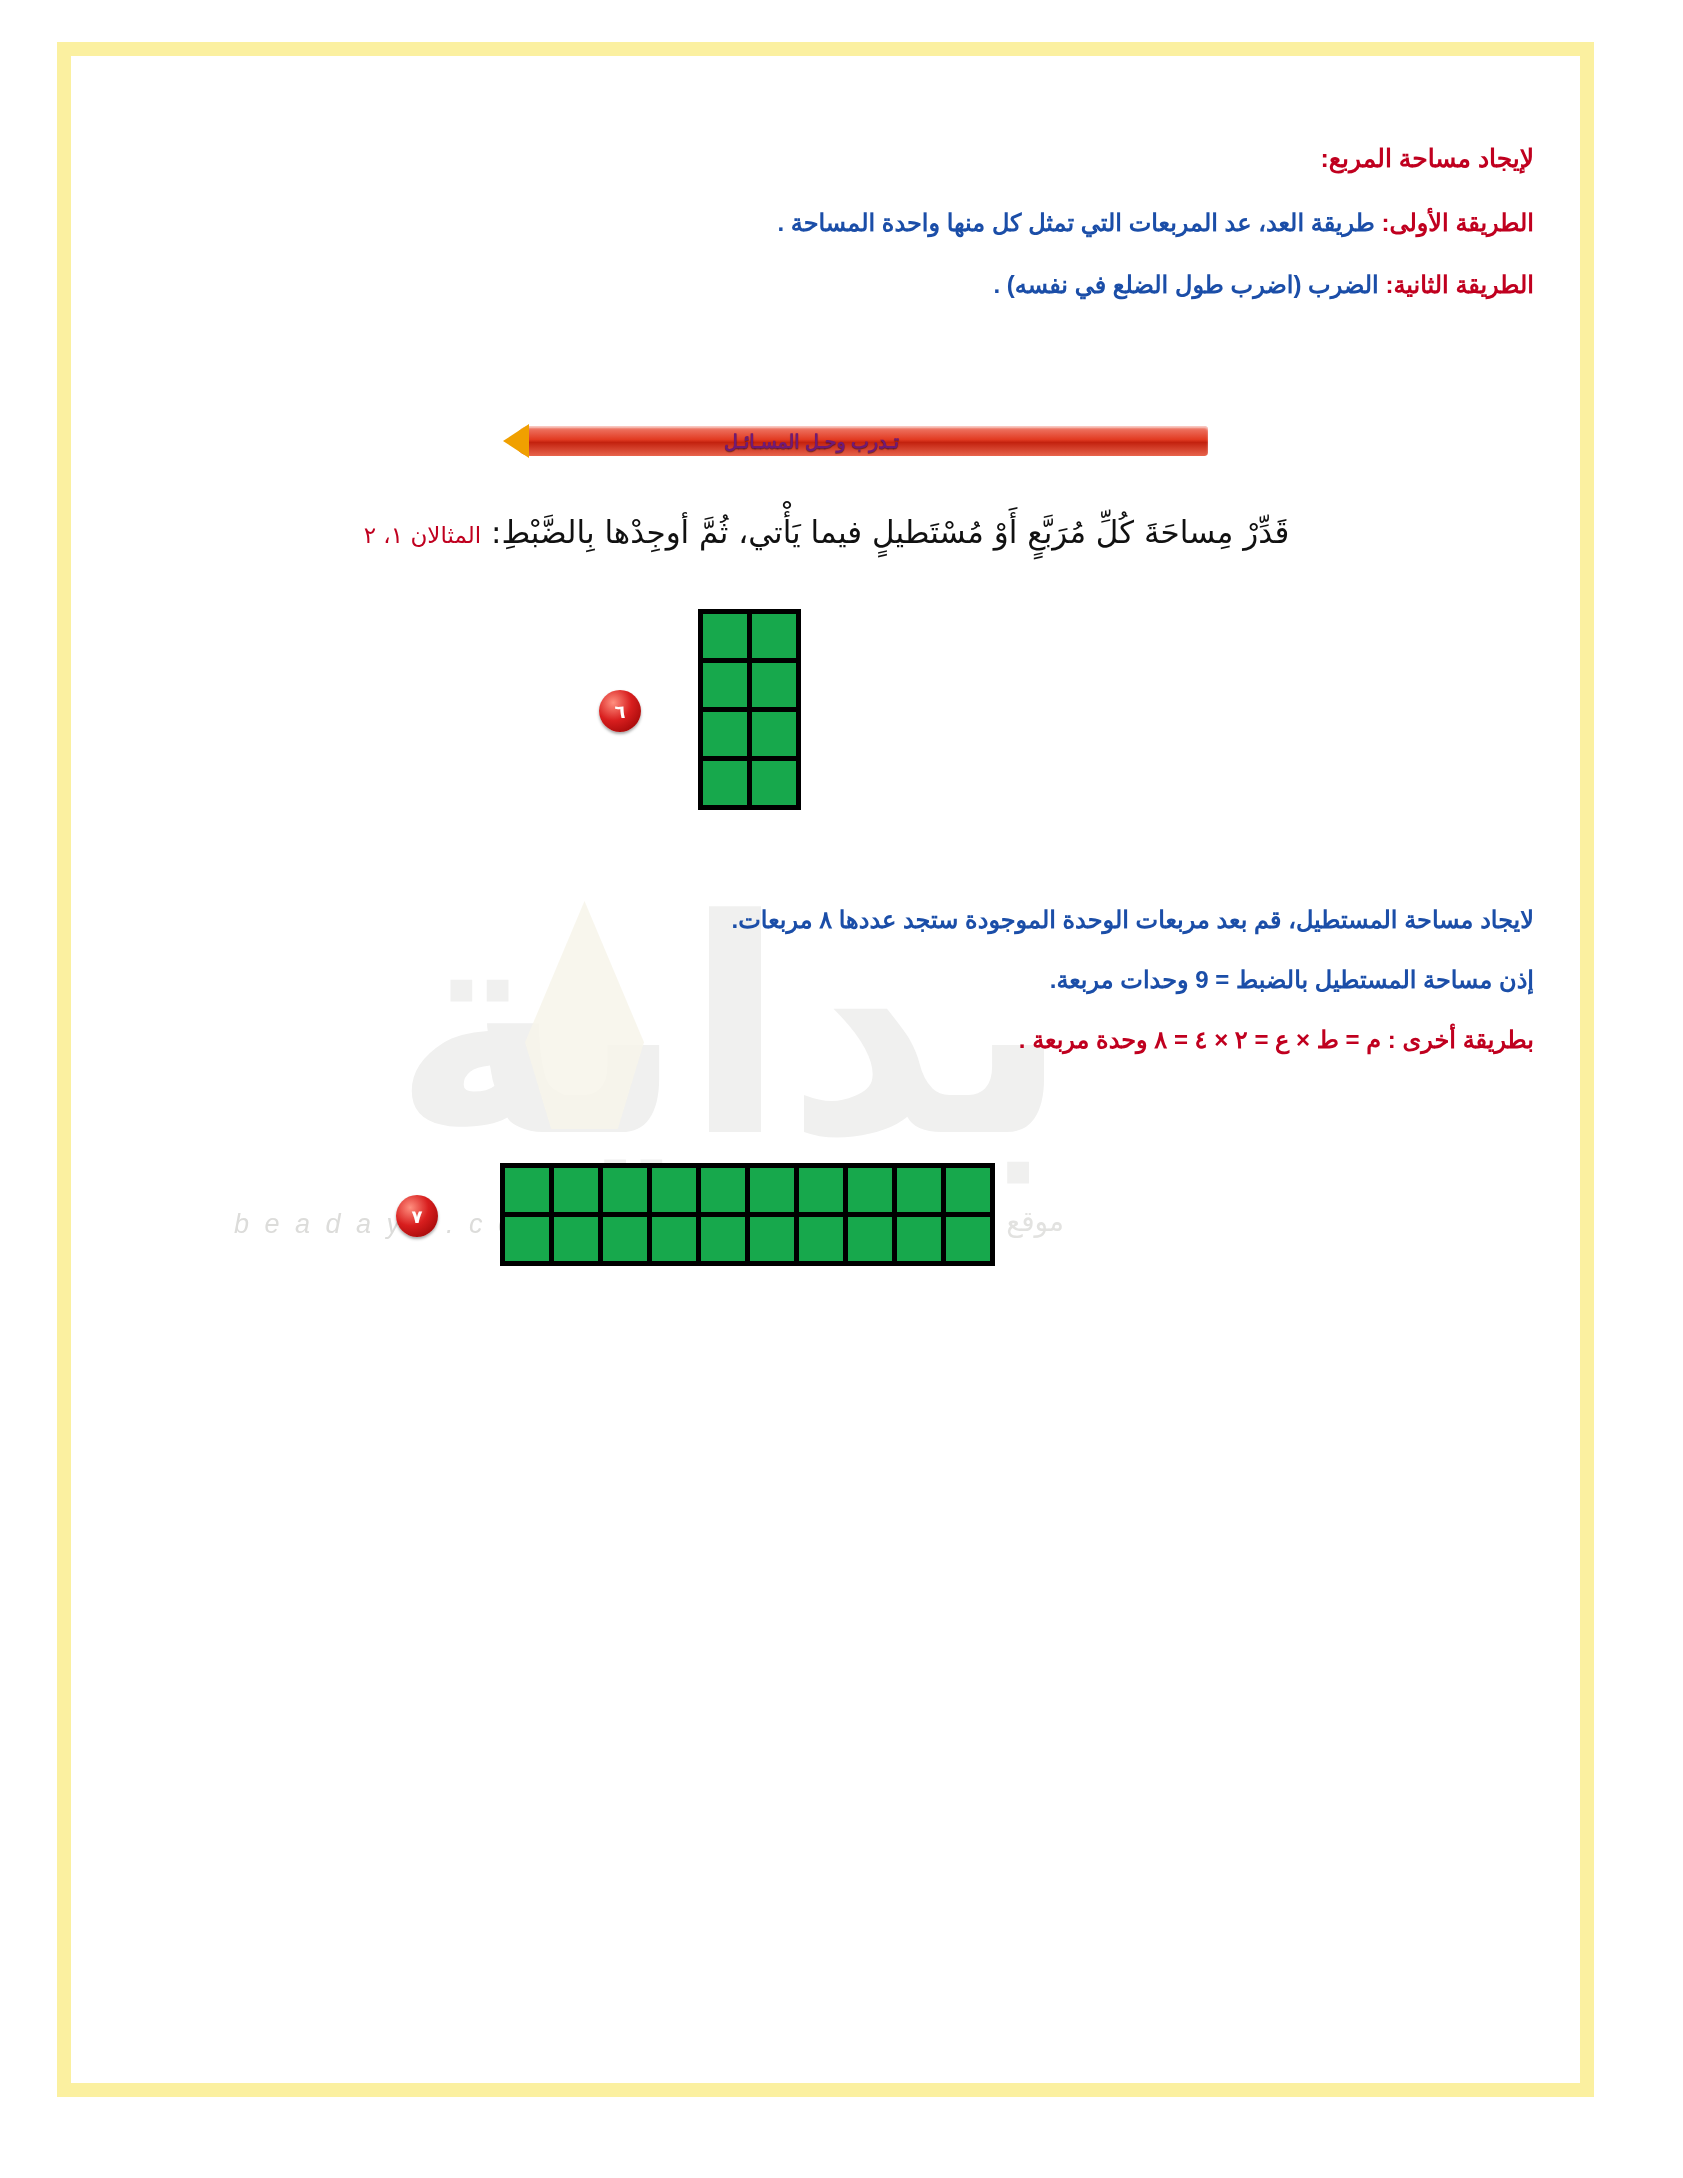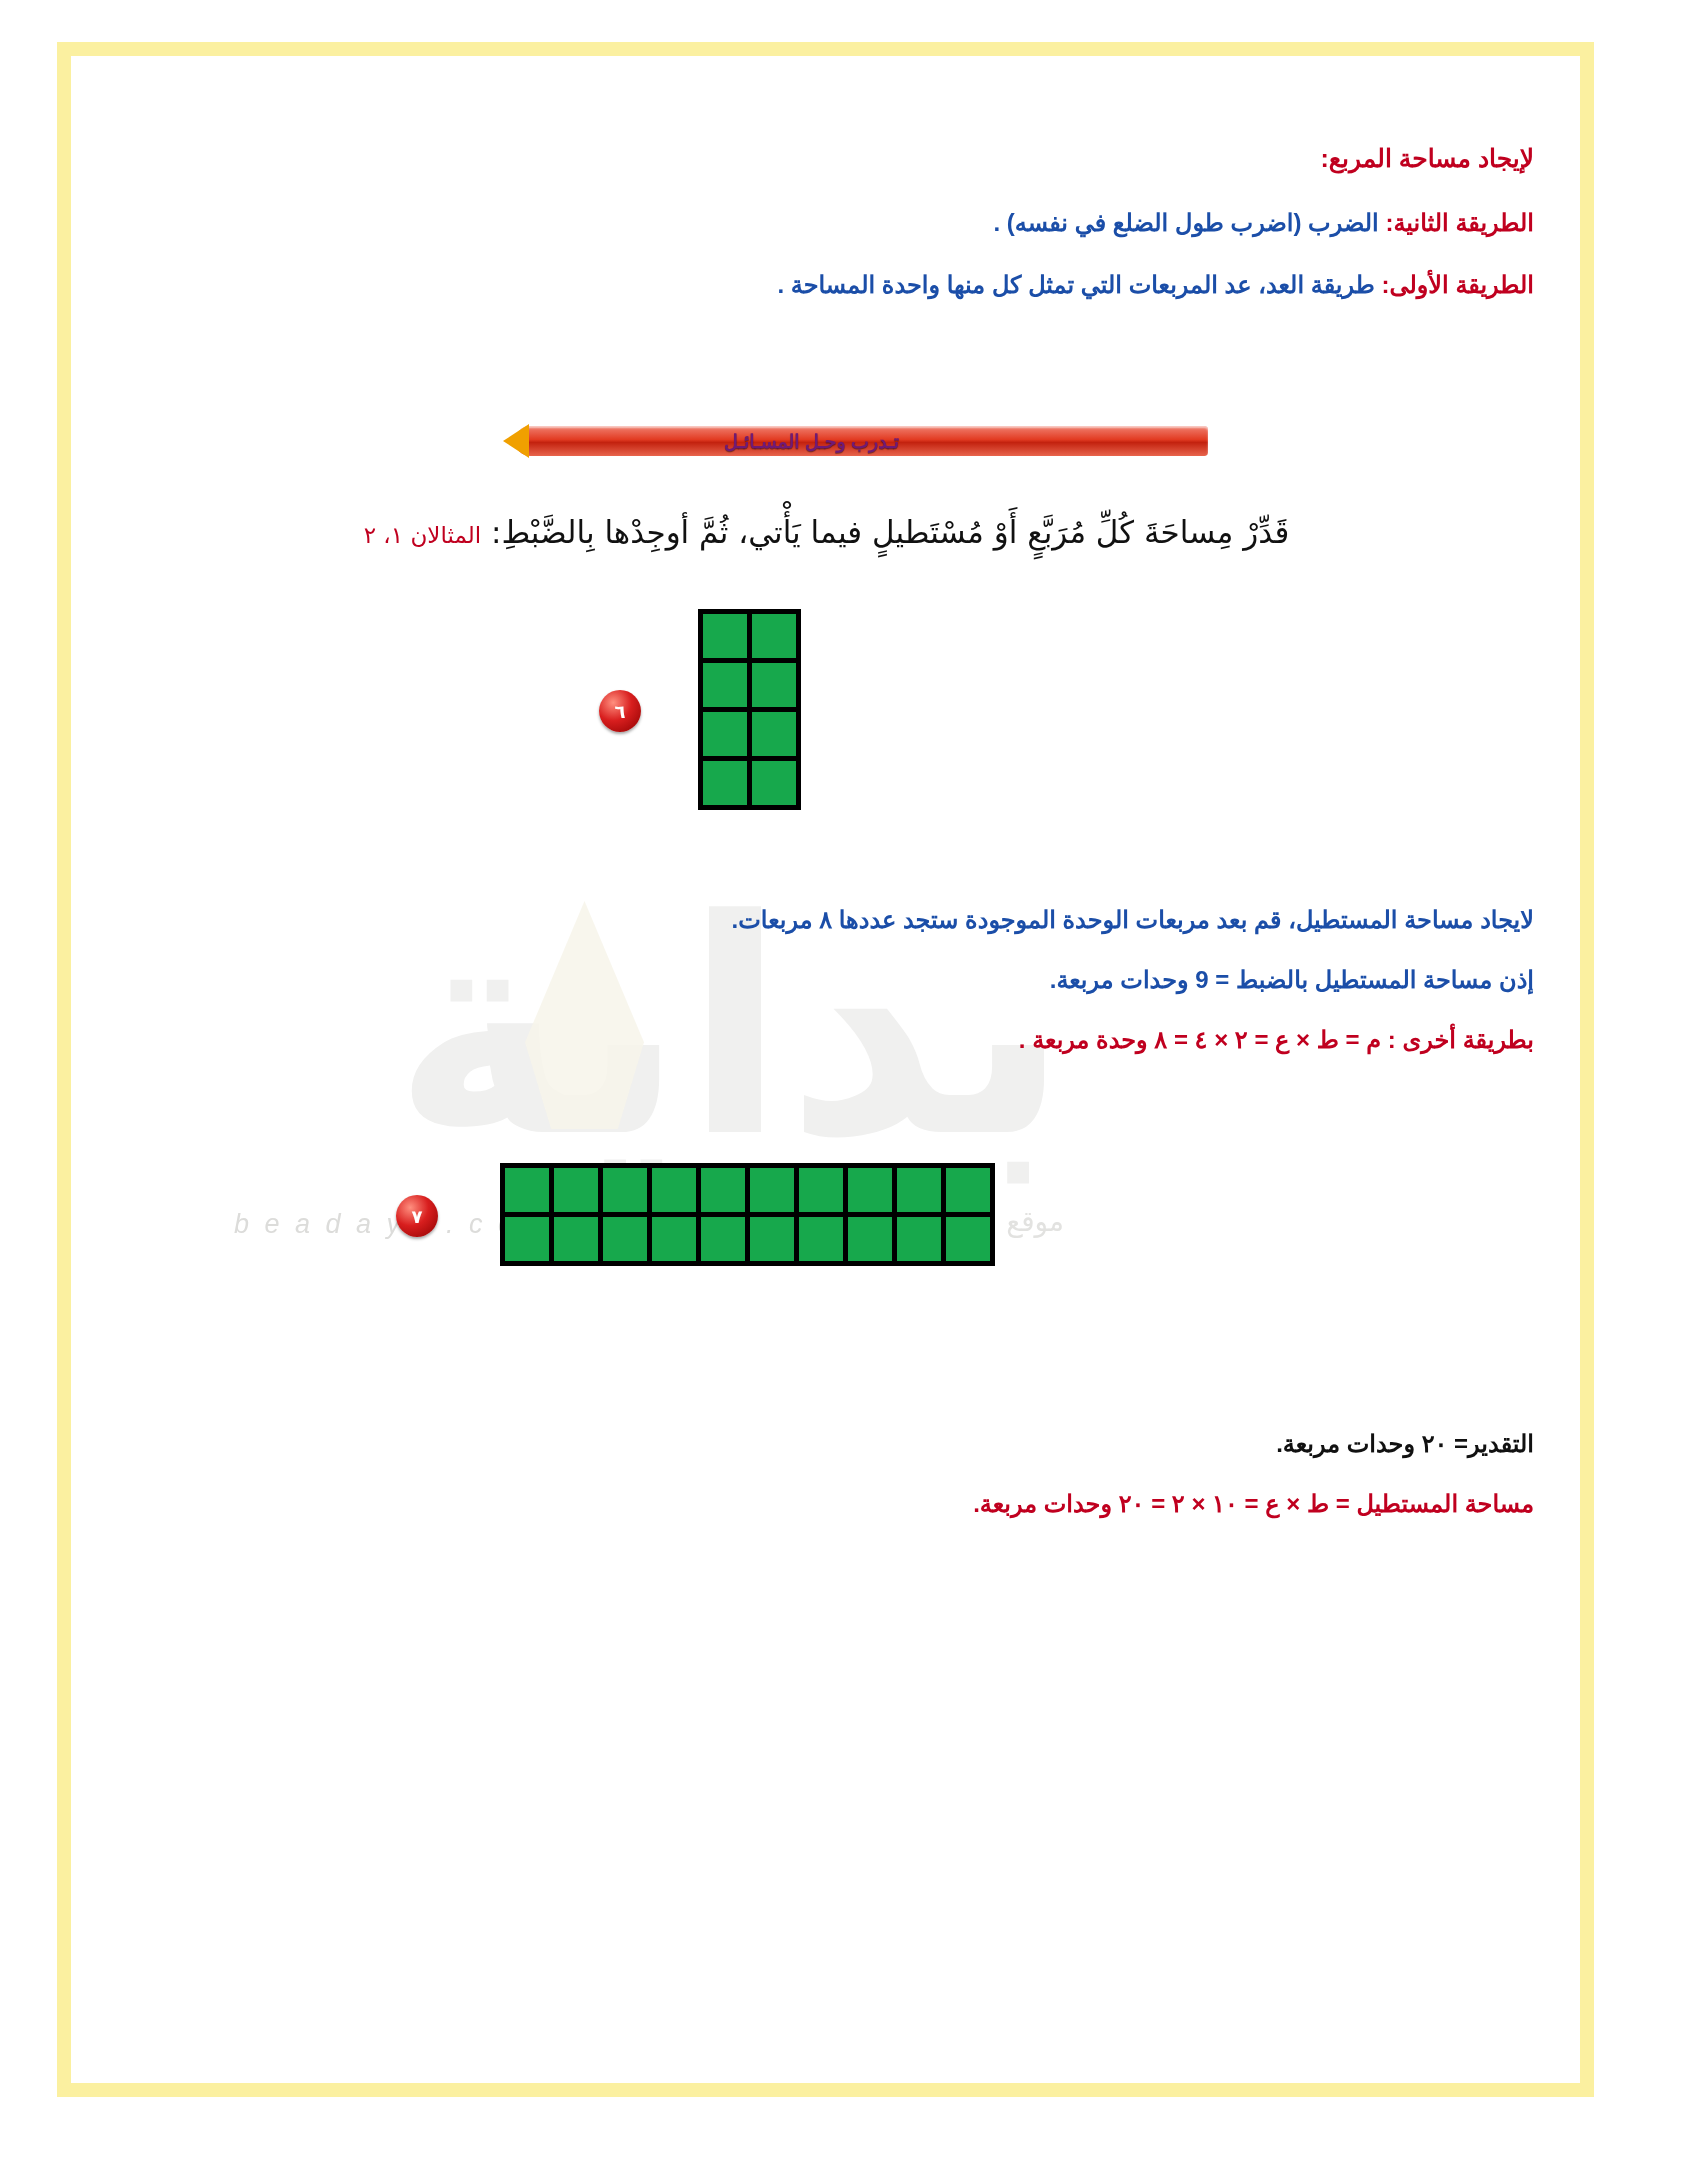--- a/index.html
+++ b/index.html
@@ -271,25 +271,25 @@
     <div class="wm-line">موقع لإيجاد التعليمي</div>
     <div class="wm-dotcom">b e a d a y a . c o m</div>
   </div>
 
   <div class="content">
 
     <div class="intro">
       <div class="intro-title">لإيجاد مساحة المربع:</div>
 
       <div class="intro-line">
+        <span class="lead">الطريقة الأولى:</span><span> طريقة العد، عد المربعات التي تمثل كل منها واحدة المساحة .</span>
+      </div>
+
+      <div class="intro-line">
         <span class="lead">الطريقة الثانية:</span><span> الضرب (اضرب طول الضلع في نفسه) .</span>
-      </div>
-
-      <div class="intro-line">
-        <span class="lead">الطريقة الأولى:</span><span> طريقة العد، عد المربعات التي تمثل كل منها واحدة المساحة .</span>
       </div>
     </div>
 
     <div class="banner-wrap">
       <div class="banner">
         <div class="banner-bar"></div>
         <div class="banner-arrow"></div>
         <div class="banner-text">تـدرب  وحـل المسـائـل</div>
       </div>
     </div>
@@ -338,20 +338,16 @@
         <div class="cell"></div>
         <div class="cell"></div>
         <div class="cell"></div>
         <div class="cell"></div>
         <div class="cell"></div>
         <div class="cell"></div>
         <div class="cell"></div>
       </div>
     </div>
 
-    <div class="answers second">
-      <div class="ans-line ans-dark">التقدير= ٢٠ وحدات مربعة.</div>
-      <div class="ans-line ans-red">مساحة المستطيل = ط × ع = ١٠ × ٢  =  ٢٠ وحدات مربعة.</div>
-    </div>
 
   </div>
 </div>
 
 
 </body></html>

